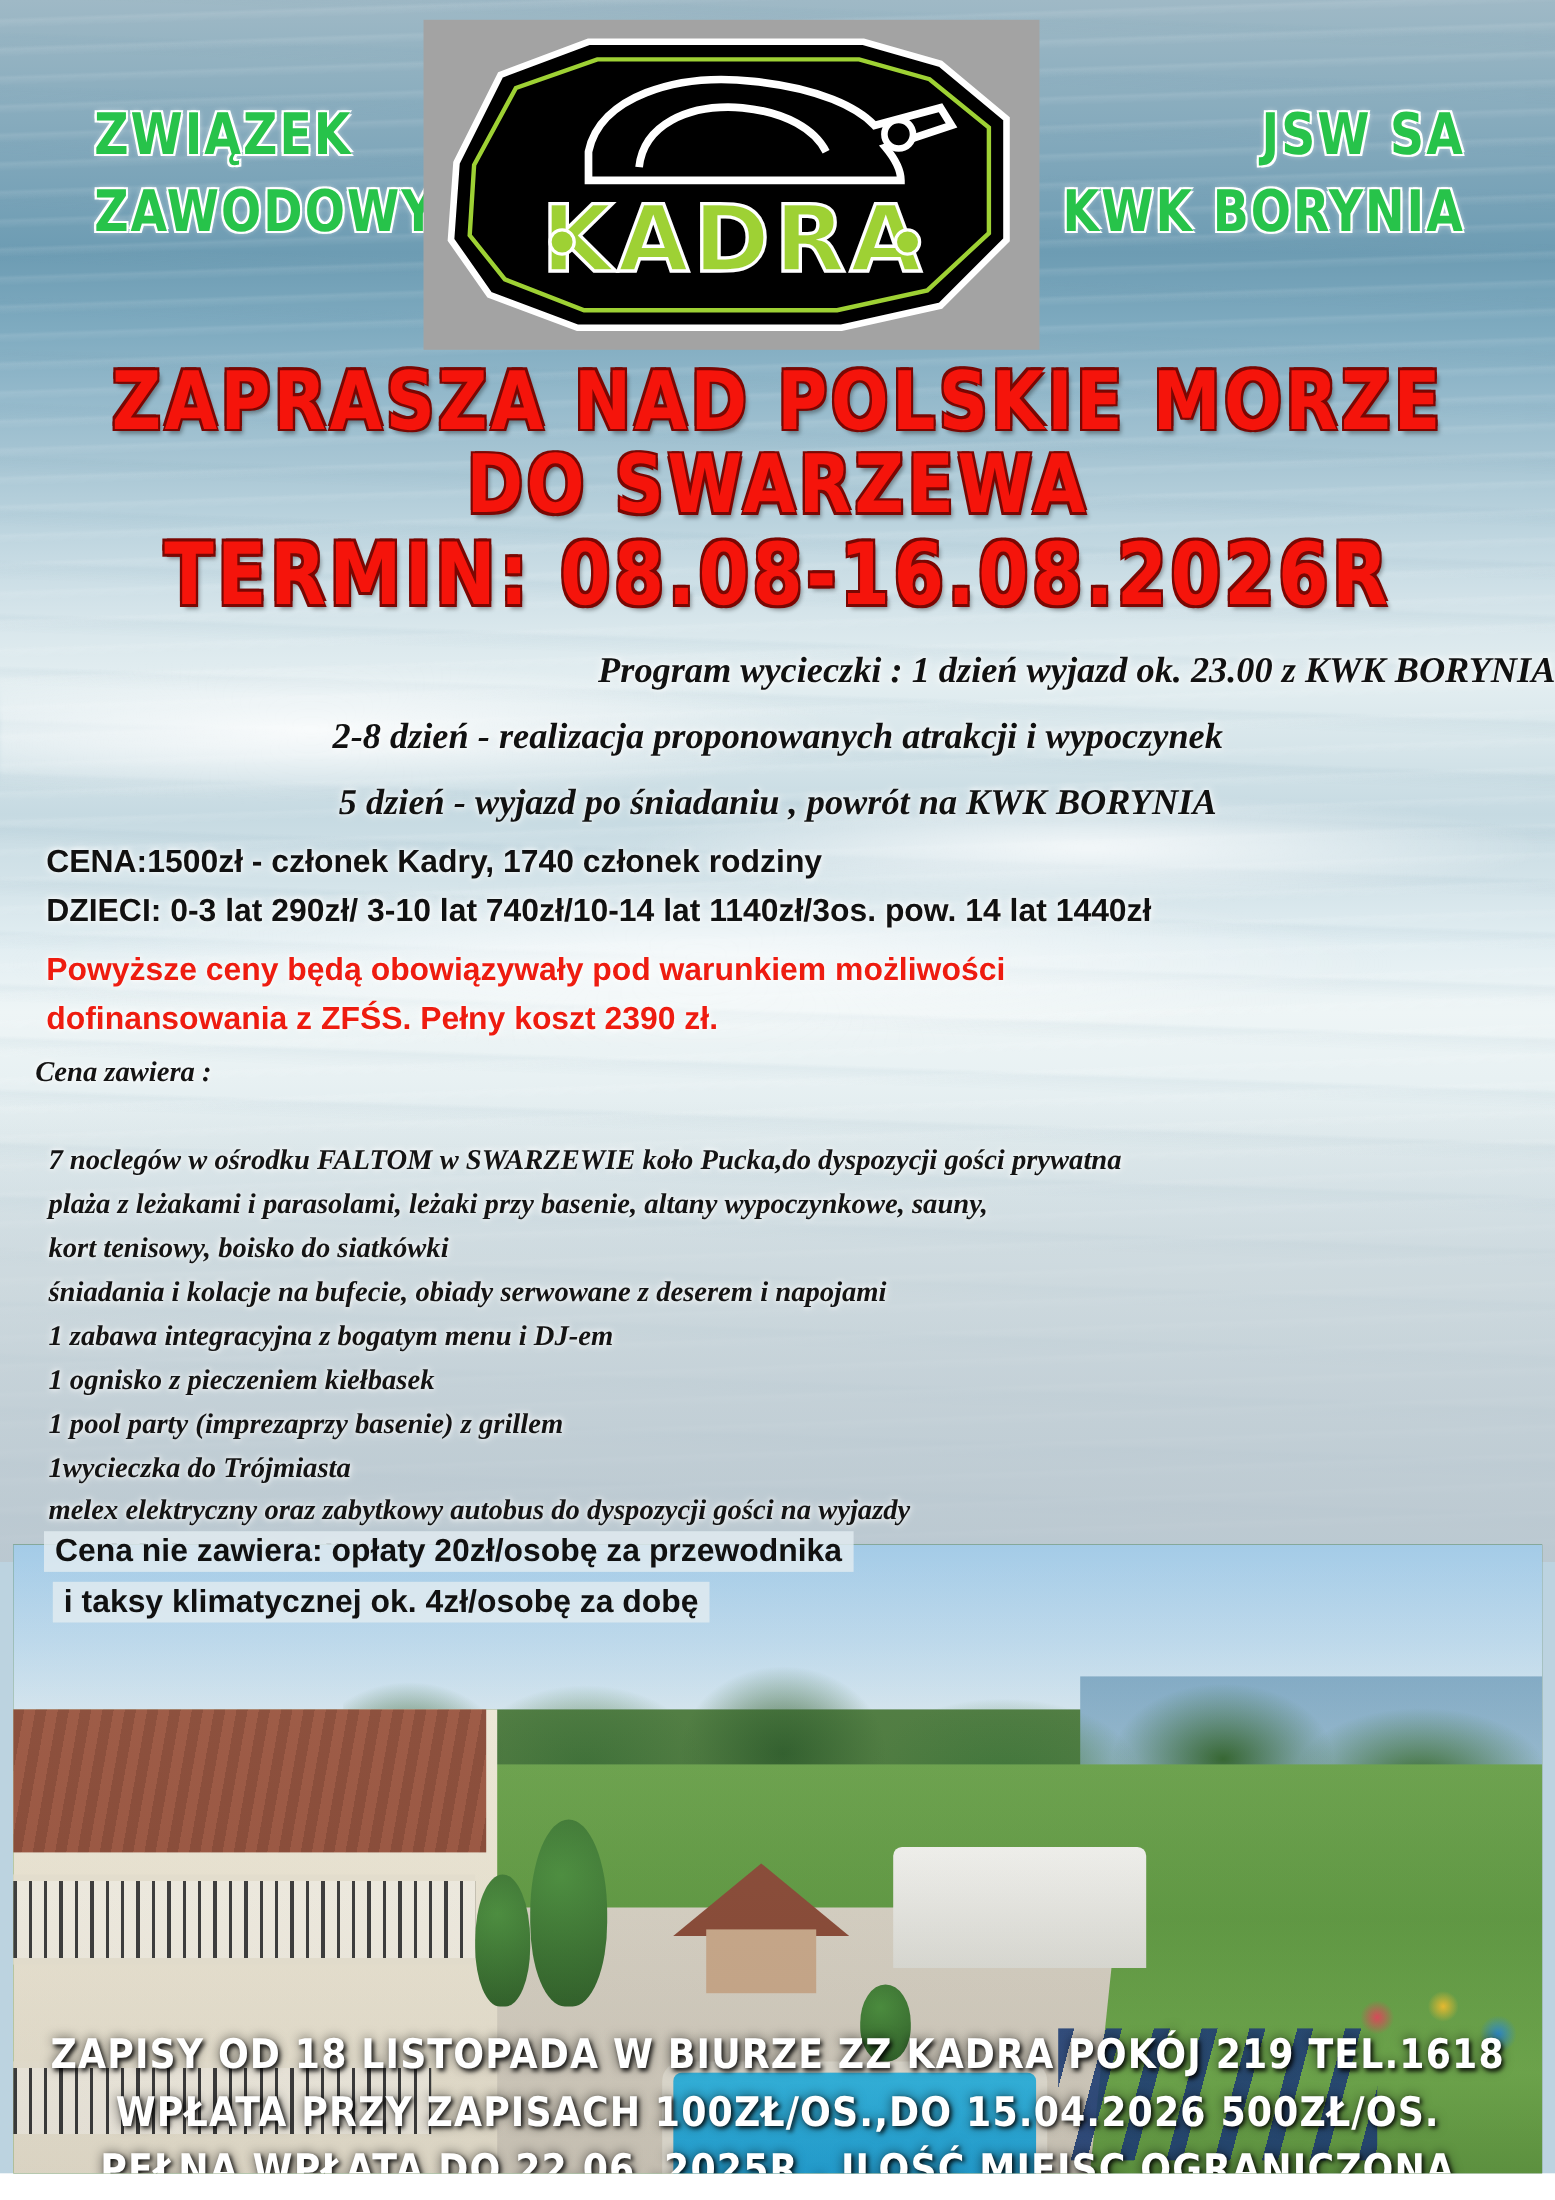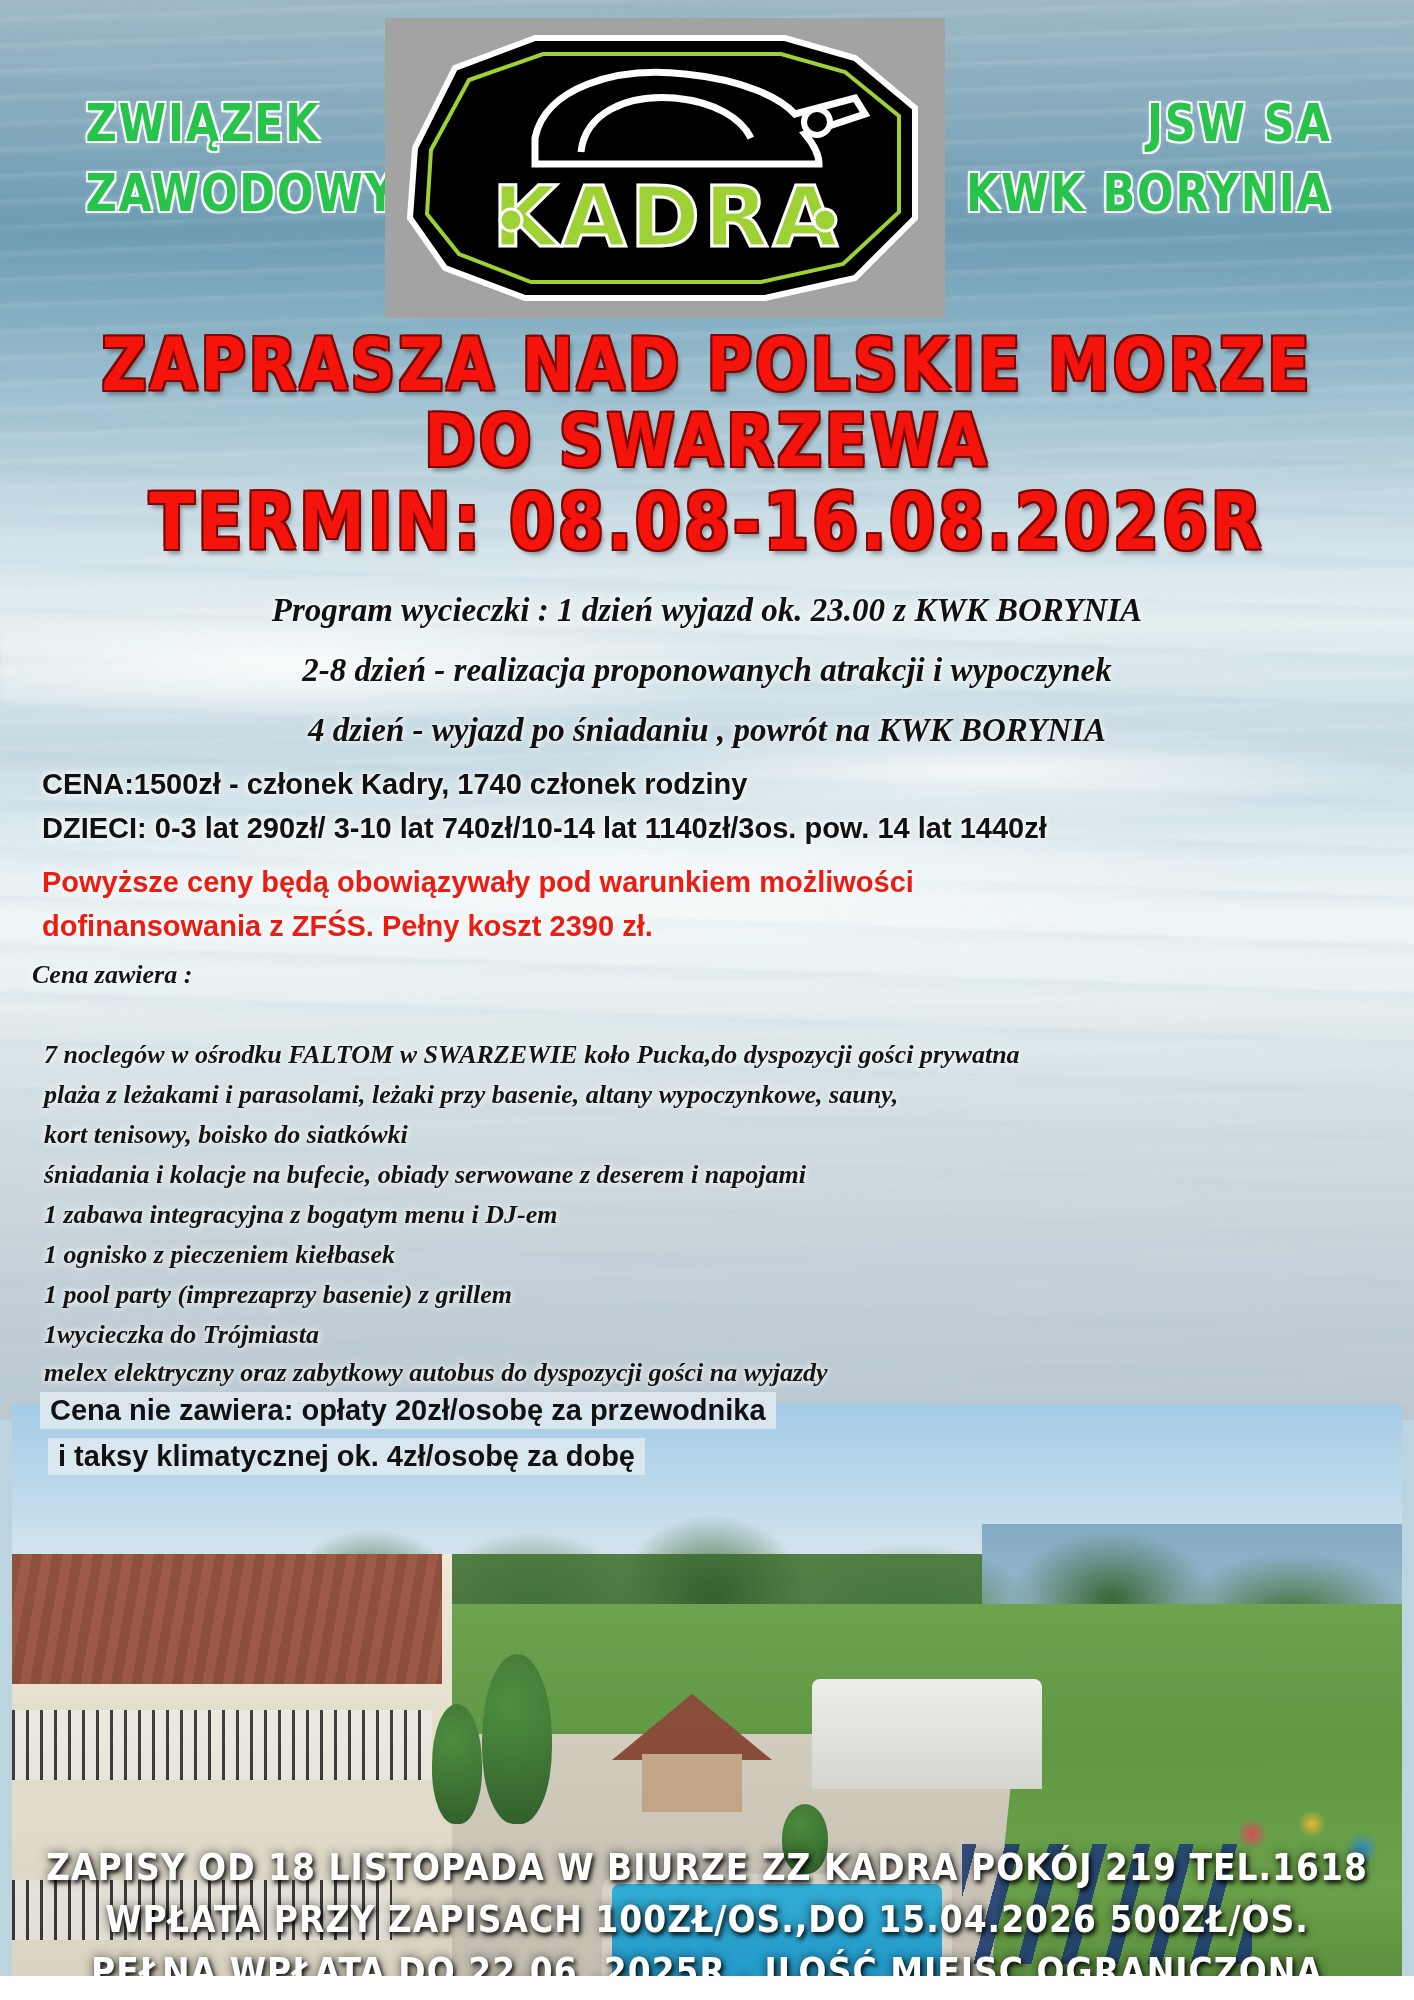--- a/index.html
+++ b/index.html
@@ -138,21 +138,21 @@
     position: absolute;
     left: 0; right: 0;
     text-align: center;
     font-family: "Liberation Serif", serif;
     font-style: italic;
     font-weight: bold;
     font-size: 33px;
     color: #111111;
     text-shadow: 0 0 5px rgba(255,255,255,.95), 0 0 10px rgba(255,255,255,.8);
   }
-  .p1 { top: 592px; }
+  .p1 { top: 592px; text-align: right; }
   .p2 { top: 652px; }
   .p3 { top: 712px; }
 
   
   .price {
     position: absolute;
     left: 42px;
     font-family: "Liberation Sans", sans-serif;
     font-weight: bold;
     font-size: 29px;
@@ -354,21 +354,21 @@
       <circle cx="440" cy="202" r="11" fill="#9ed134" stroke="#ffffff" stroke-width="3"></circle>
     </svg>
   </div>
 
   <div class="headline h1a">ZAPRASZA NAD POLSKIE MORZE</div>
   <div class="headline h1b">DO SWARZEWA</div>
   <div class="headline h1c">TERMIN: 08.08-16.08.2026R</div>
 
   <div class="program p1">Program wycieczki : 1 dzień wyjazd ok. 23.00 z KWK BORYNIA</div>
   <div class="program p2">2-8 dzień - realizacja proponowanych atrakcji i wypoczynek</div>
-  <div class="program p3">4 dzień - wyjazd po śniadaniu , powrót na KWK BORYNIA</div>
+  <div class="program p3">5 dzień - wyjazd po śniadaniu , powrót na KWK BORYNIA</div>
 
   <div class="price pr1">CENA:1500zł - członek Kadry, 1740 członek rodziny</div>
   <div class="price pr2">DZIECI: 0-3 lat 290zł/ 3-10 lat 740zł/10-14 lat 1140zł/3os. pow. 14 lat 1440zł</div>
   <div class="warn w1">Powyższe ceny będą obowiązywały pod warunkiem możliwości</div>
   <div class="warn w2">dofinansowania z ZFŚS. Pełny koszt 2390 zł.</div>
 
   <div class="incl" style="top:960px;left:32px;">Cena zawiera :</div>
   <div class="incl" style="top:1040px;">7 noclegów w ośrodku FALTOM w SWARZEWIE koło Pucka,do dyspozycji gości prywatna</div>
   <div class="incl" style="top:1080px;">plaża z leżakami i parasolami, leżaki przy basenie, altany wypoczynkowe, sauny,</div>
   <div class="incl" style="top:1120px;">kort tenisowy, boisko do siatkówki</div>

